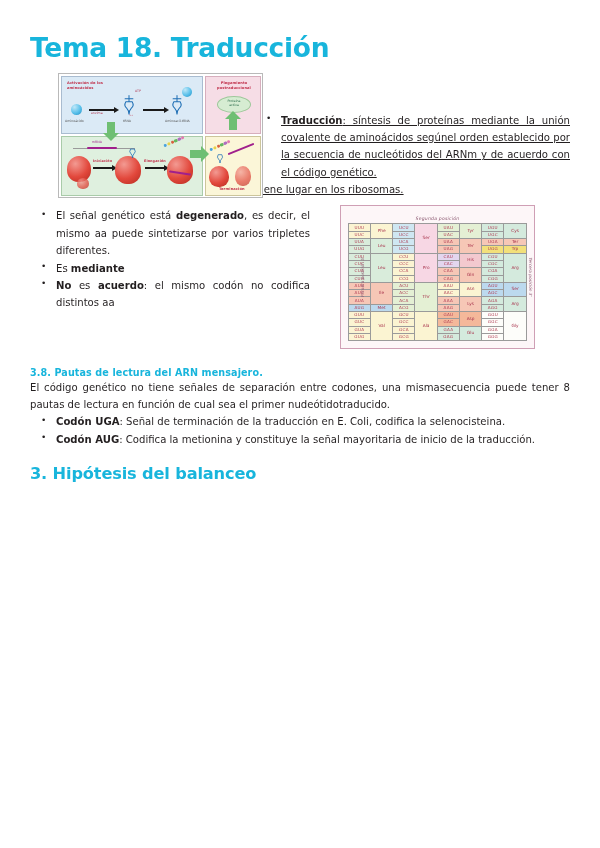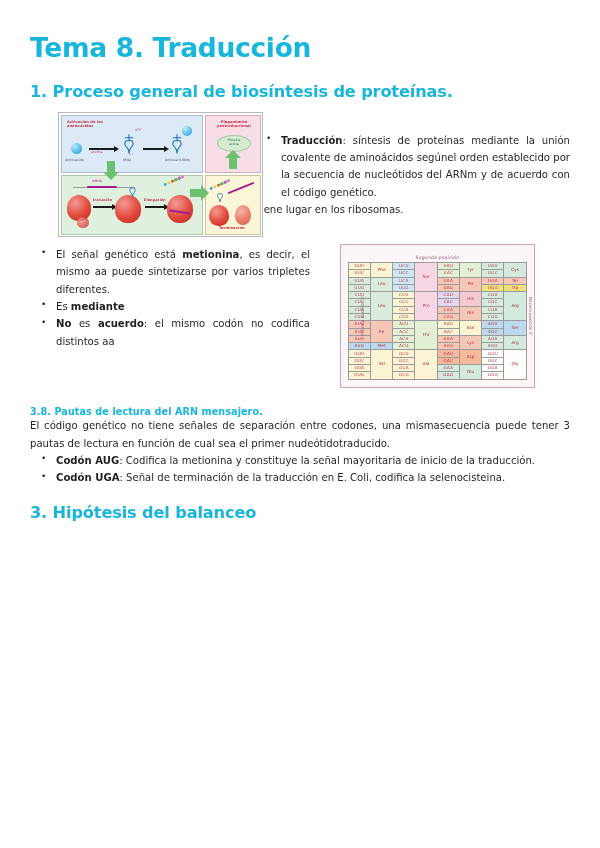--- a/index.html
+++ b/index.html
@@ -69,21 +69,21 @@
   ul.bullets > li::before {
     content:"\2022";
     position:absolute;
     left:-6px;
     top:-0.5px;
     font-size:9px;
   }
   b, strong { font-weight:bold; }
 
   
-  .row1 { display:flex; align-items:center; margin-top:10px; }
+  .row1 { display:flex; align-items:flex-end; margin-top:10px;text-decoration:underline; }
   .fig1-wrap { width:212px; flex:0 0 212px; padding-left:28px; }
   .row1-text { flex:1 1 auto; padding-left:13px; padding-top:1px; }
 
   .row2 { display:flex; align-items:flex-start; margin-top:7px; }
   .row2-text { width:280px; flex:0 0 280px; padding-top:2px; }
   .fig2-wrap { flex:1 1 auto; padding-left:30px; padding-top:0px; }
 
   
   .fig1 {
     position:relative;
@@ -198,23 +198,22 @@
   .mt12 { margin-top:12px; }
   .mt14 { margin-top:14px; }
   .mt16 { margin-top:16px; }
   .mt18 { margin-top:18px; }
 </style>
 </head>
 <body>
 
 <div class="page">
 
-  <h1 class="h1">Tema 8. Traducción</h1>
-
-  <h2 class="h2 sec1">1. Proceso general de biosíntesis de proteínas.</h2>
+  <h1 class="h1">Tema 18. Traducción</h1>
+
 
   <div class="row1">
 
     <div class="fig1-wrap">
       <div class="fig1">
 
         <div class="f1-tl"></div>
         <div class="f1-cap" style="left:8px; top:7px; width:48px;">Activación de los<br>aminoácidos</div>
         <div class="f1-ball" style="left:12px; top:30px; width:11px; height:11px;"></div>
         <div class="f1-lab" style="left:6px; top:46px;">Aminoácido</div>
@@ -298,21 +297,21 @@
         <li><b>Traducción</b><span>: síntesis de proteínas mediante la unión covalente de aminoácidos segúnel orden establecido por la secuencia de nucleótidos del ARNm y de acuerdo con el código genético.</span></li>
       </ul>
       <p class="body center mt12">Tiene lugar en los ribosomas.</p>
     </div>
   </div>
 
 
   <div class="row2">
     <div class="row2-text">
       <ul class="bullets">
-        <li><span>El señal genético está </span><b>metionina</b><span>, es decir, el mismo aa puede sintetizarse por varios tripletes diferentes.</span></li>
+        <li><span>El señal genético está </span><b>degenerado</b><span>, es decir, el mismo aa puede sintetizarse por varios tripletes diferentes.</span></li>
         <li><span>Es </span><b>mediante</b></li>
         <li><b>No</b><span> es </span><b>acuerdo</b><span>: el mismo codón no codifica distintos aa</span></li>
       </ul>
     </div>
 
     <div class="fig2-wrap">
       <div class="fig2">
         <div class="gc-top">Segunda posición</div>
         <div class="gc-left">Primera posición 5'</div>
         <div class="gc-right">Tercera posición 3'</div>
@@ -439,22 +438,22 @@
                 <td class="codon c-mint">GAG</td>
                 <td class="codon c-wht">GGG</td>
               </tr>
             </tbody>
         </table>
       </div>
     </div>
   </div>
 
   <h3 class="h3 mt18">3.8. Pautas de lectura del ARN mensajero.</h3>
-  <p class="body mt10">El código genético no tiene señales de separación entre codones, una mismasecuencia puede tener 3 pautas de lectura en función de cual sea el primer nudeótidotraducido.</p>
+  <p class="body mt10">El código genético no tiene señales de separación entre codones, una mismasecuencia puede tener 8 pautas de lectura en función de cual sea el primer nudeótidotraducido.</p>
 
   <ul class="bullets mt10">
+    <li><b>Codón UGA</b><span>: Señal de terminación de la traducción en E. Coli, codifica la selenocisteina.</span></li>
     <li><b>Codón AUG</b><span>: Codifica la metionina y constituye la señal mayoritaria de inicio de la traducción.</span></li>
-    <li><b>Codón UGA</b><span>: Señal de terminación de la traducción en E. Coli, codifica la selenocisteina.</span></li>
   </ul>
 
   <h2 class="h2 mt16">3. Hipótesis del balanceo</h2>
 
 </div>
 
 </body></html>

